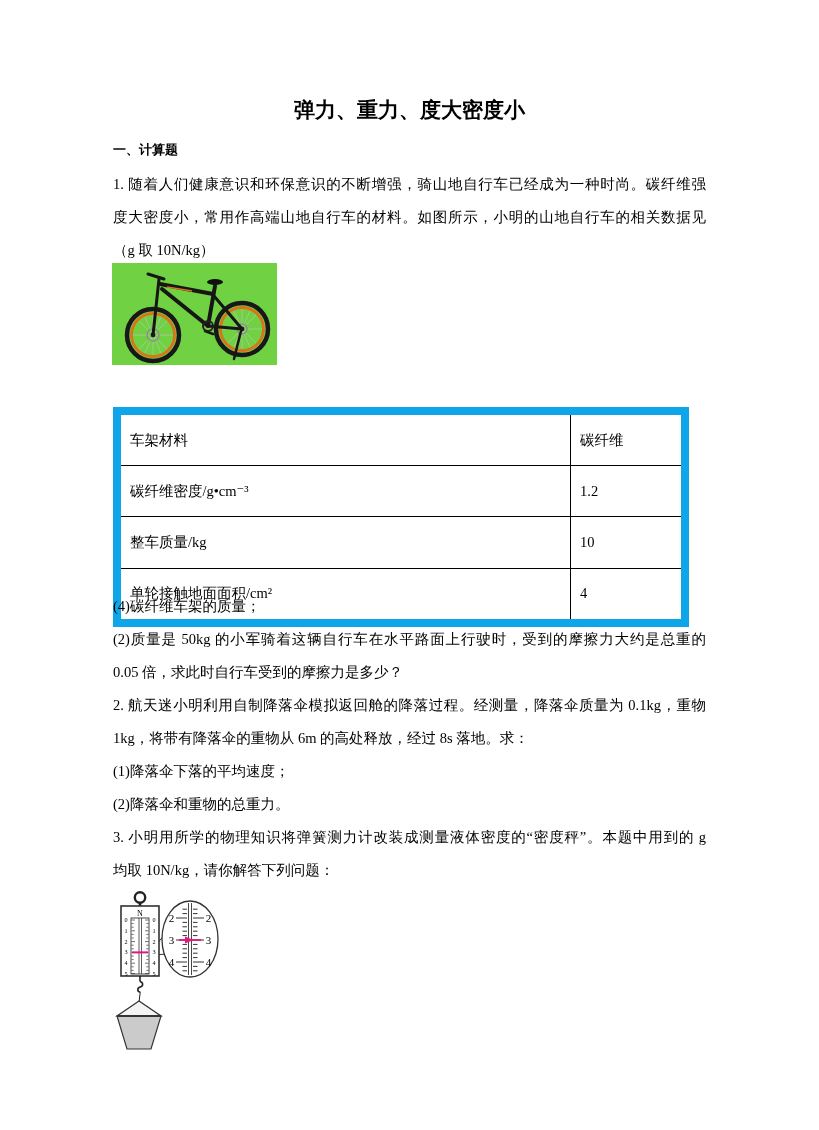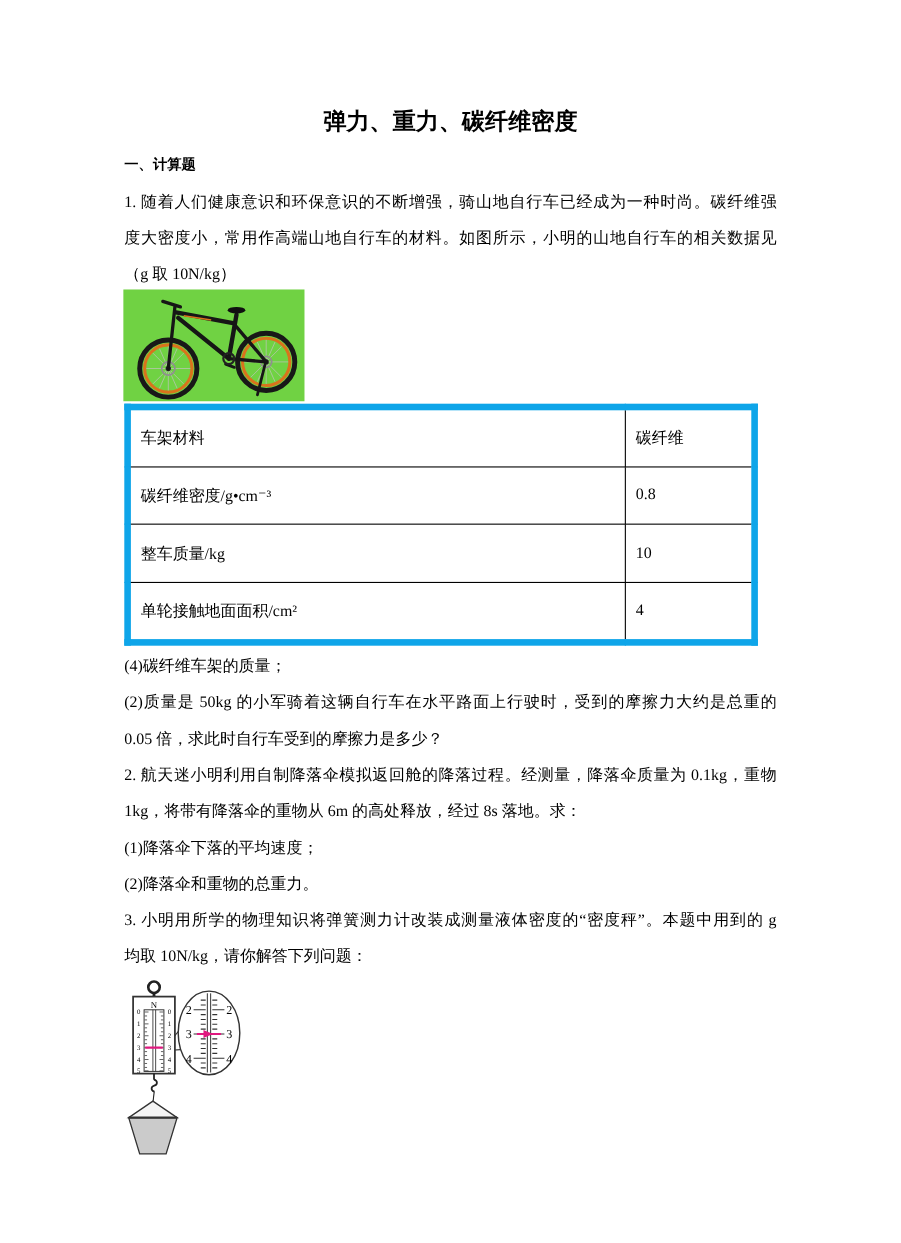--- a/index.html
+++ b/index.html
@@ -8,31 +8,31 @@
   .title{position:absolute;top:96px;left:0;width:100%;text-align:center;
          font-size:21px;font-weight:bold;margin:0;}
   .sec-heading{position:absolute;top:141px;left:113px;font-size:13px;font-weight:bold;}
   .para{position:absolute;left:113px;width:593px;font-size:14.5px;}
   .line{line-height:33px;height:33px;overflow:hidden;}
   .fill{text-align:justify;text-align-last:justify;}
   .bike-fig{position:absolute;left:112px;top:263px;width:165px;height:102px;}
   .spec-table{position:absolute;left:113px;top:367px;width:576px;height:220px;
               border-collapse:collapse;table-layout:fixed;font-size:14.5px;}
   .spec-table td{border:1px solid #000;padding:0 0 0 9px;vertical-align:middle;height:44px;}
-  .spec-table{border:6px solid #0ea5e9;}
+  .spec-table{border:8px solid #0ea5e9;margin-top:40px;}
   .col-label{width:440px;}
   .dyn-fig{position:absolute;left:108px;top:888px;width:120px;height:172px;}
   svg text{font-family:"Liberation Serif","DejaVu Serif",serif;}
 </style>
 </head>
 <body>
 
 <div class="page">
 
-  <h1 class="title">弹力、重力、碳纤维密度</h1>
+  <h1 class="title">弹力、重力、度大密度小</h1>
 
   <div class="sec-heading">一、计算题</div>
 
   <div class="para" style="top:168px">
     <div class="line fill">1. 随着人们健康意识和环保意识的不断增强，骑山地自行车已经成为一种时尚。碳纤维强</div>
     <div class="line fill">度大密度小，常用作高端山地自行车的材料。如图所示，小明的山地自行车的相关数据见表。</div>
     <div class="line">（g 取 10N/kg）</div>
   </div>
 
   <div class="bike-fig">
@@ -86,21 +86,21 @@
   </div>
 
   <table class="spec-table">
     <tbody>
       <tr>
         <td class="col-label">车架材料</td>
         <td>碳纤维</td>
       </tr>
       <tr>
         <td class="col-label">碳纤维密度/g•cm⁻³</td>
-        <td>0.8</td>
+        <td>1.2</td>
       </tr>
       <tr>
         <td class="col-label">整车质量/kg</td>
         <td>10</td>
       </tr>
       <tr>
         <td class="col-label">单轮接触地面面积/cm²</td>
         <td>4</td>
       </tr>
     </tbody>

